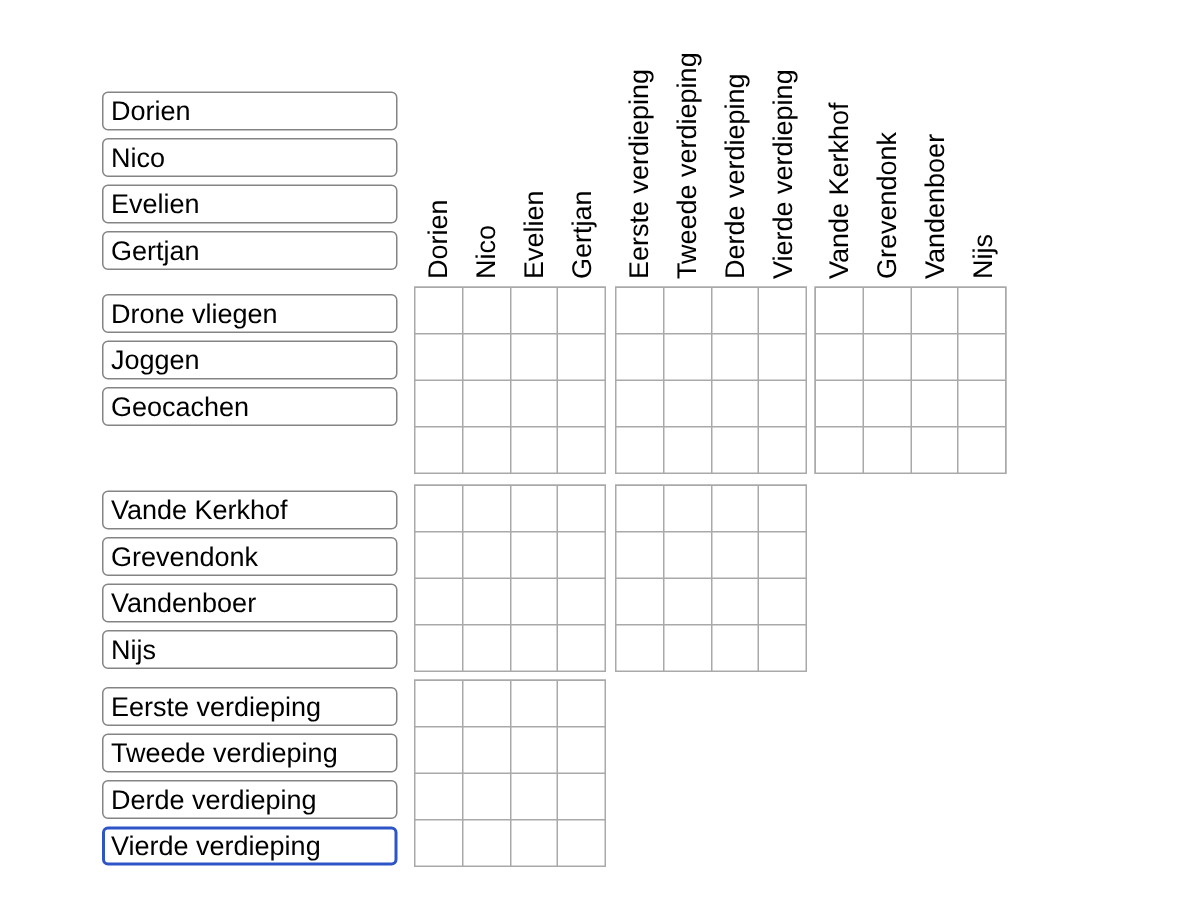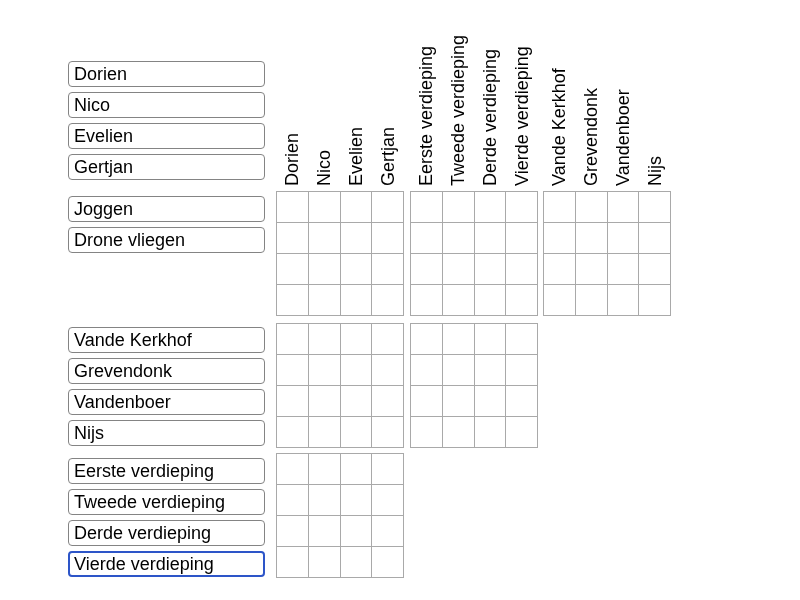--- a/index.html
+++ b/index.html
@@ -68,22 +68,23 @@
 <div class="stage">
 
   <div class="label-group" style="top:61px">
     <input type="text" class="item-input" value="Dorien" style="">
     <input type="text" class="item-input" value="Nico" style="">
     <input type="text" class="item-input" value="Evelien" style="">
     <input type="text" class="item-input" value="Gertjan" style="">
   </div>
 
   <div class="label-group" style="top:196px">
+    <input type="text" class="item-input" value="Drone vliegen" style="">
     <input type="text" class="item-input" value="Joggen" style="">
-    <input type="text" class="item-input" value="Drone vliegen" style="">
+    <input type="text" class="item-input" value="Geocachen" style="">
   </div>
 
   <div class="label-group" style="top:327px">
     <input type="text" class="item-input" value="Vande Kerkhof" style="">
     <input type="text" class="item-input" value="Grevendonk" style="">
     <input type="text" class="item-input" value="Vandenboer" style="">
     <input type="text" class="item-input" value="Nijs" style="">
   </div>
 
   <div class="label-group" style="top:458px">

